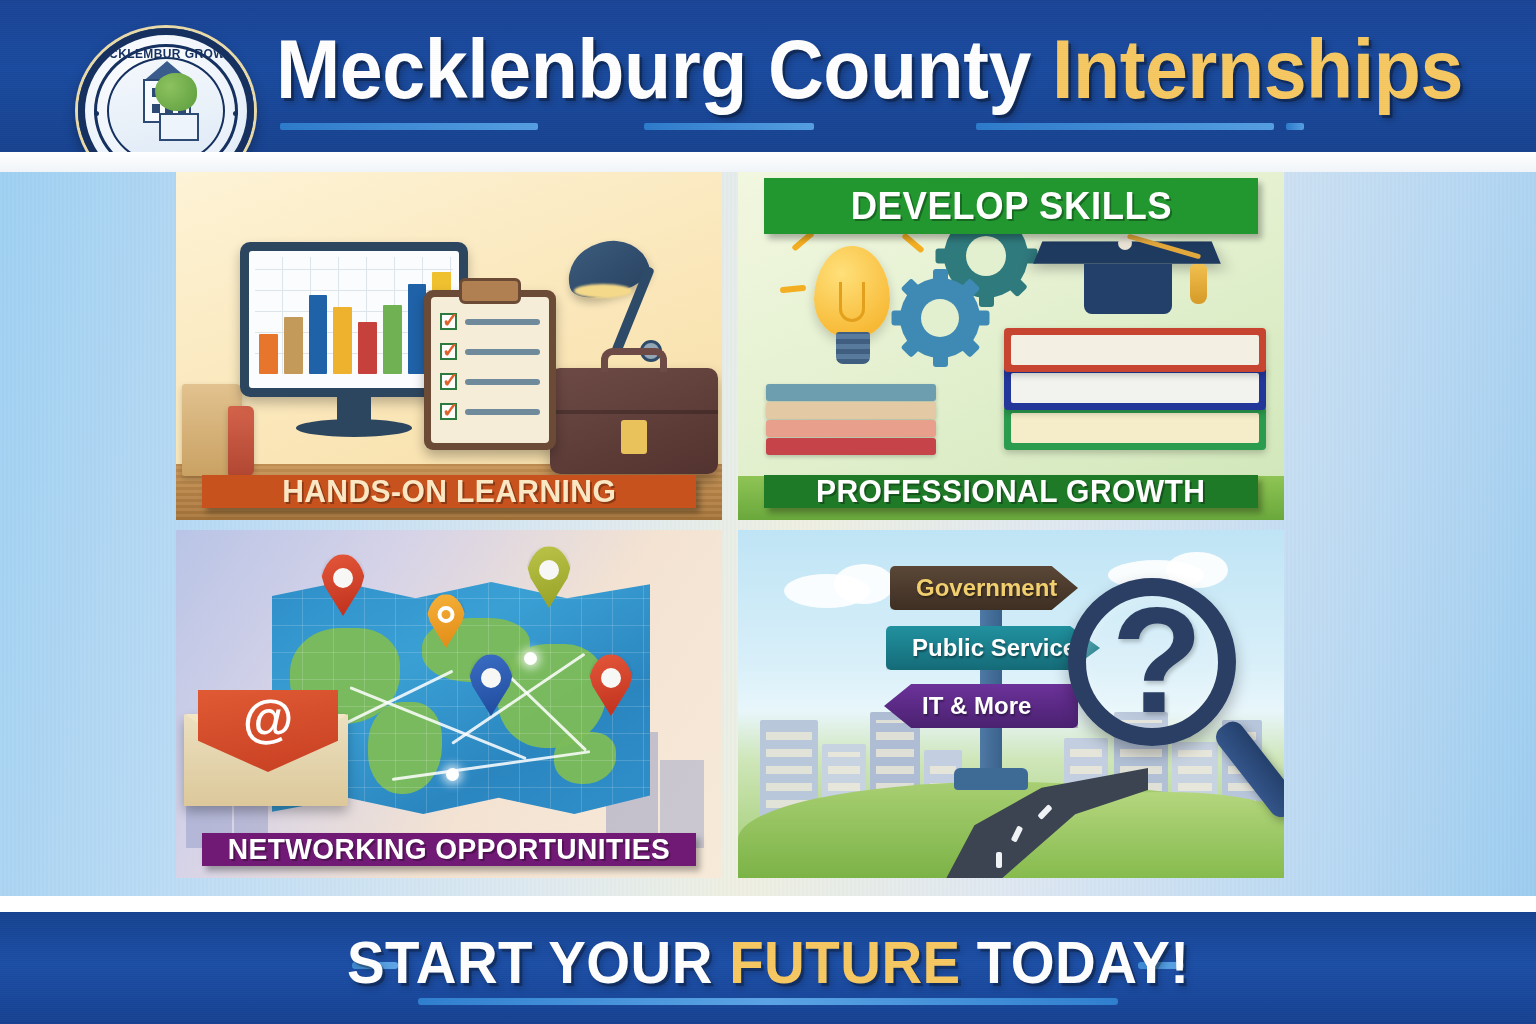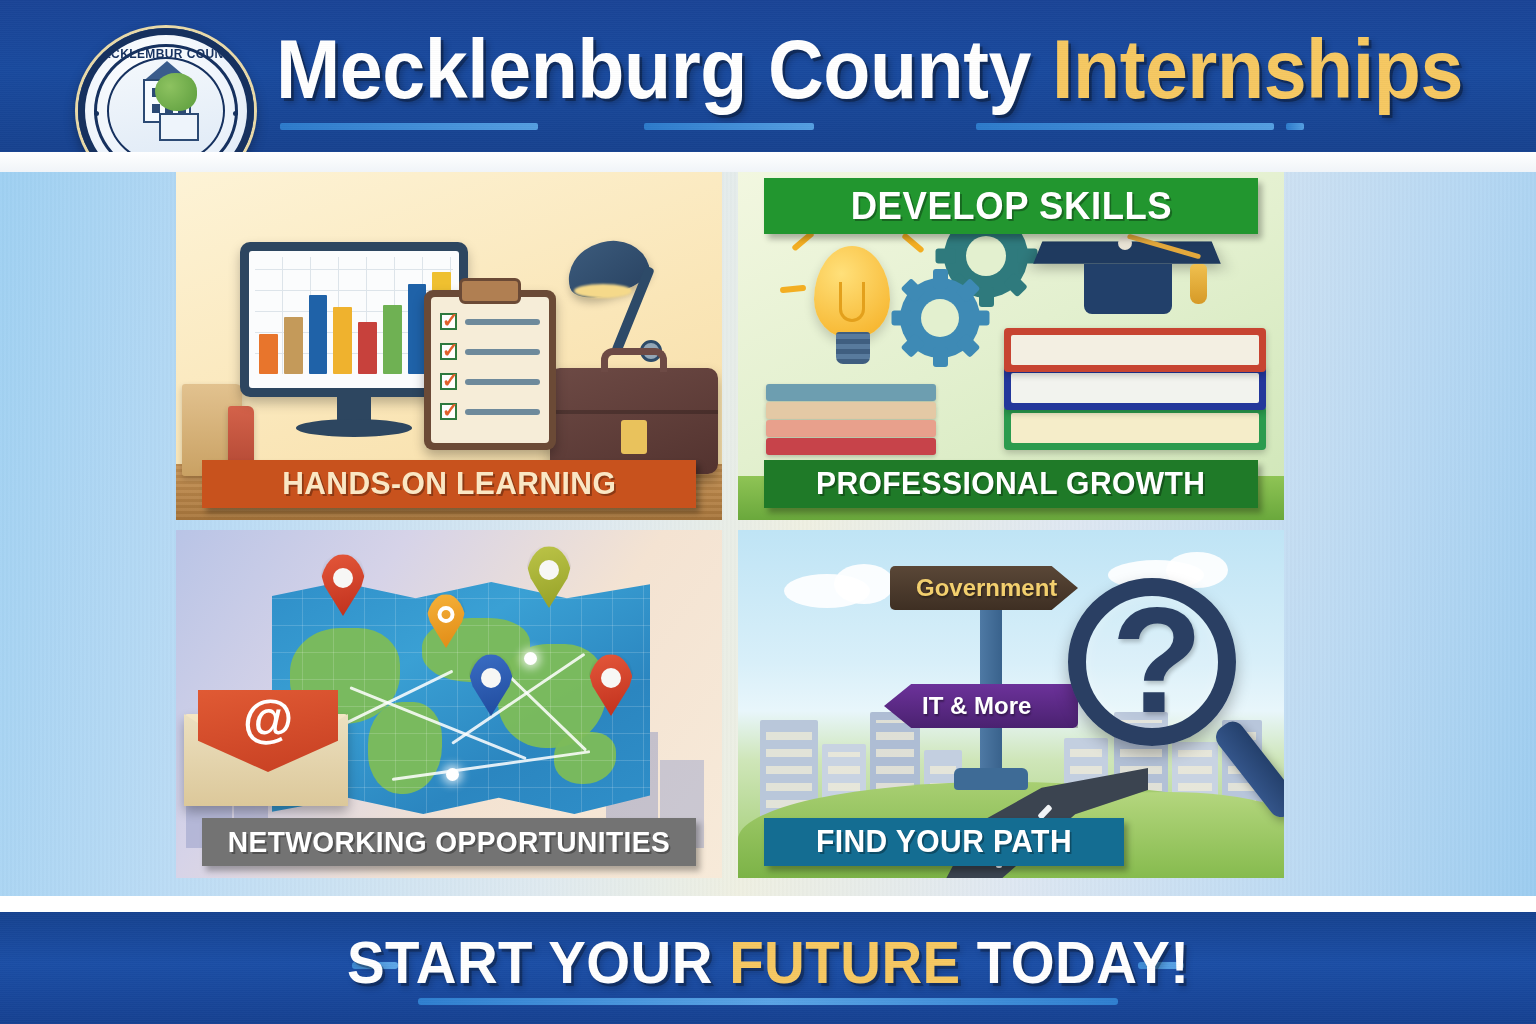--- a/index.html
+++ b/index.html
@@ -121,21 +121,21 @@
     z-index:8;
   }
   .banner-top span{
     font-family:"Liberation Sans Narrow","Liberation Sans",sans-serif;
     font-weight:bold; font-size:38px; letter-spacing:.6px;
     transform:scaleX(.96);
     text-shadow:2px 2px 0 rgba(0,0,0,.30);
     white-space:nowrap;
   }
   .banner-bot{
-    position:absolute; left:26px; bottom:12px; width:494px; height:48px;
+    position:absolute; left:26px; bottom:12px; width:494px; height:33px;
     display:flex; align-items:center; justify-content:center;
     box-shadow:4px 5px 6px rgba(0,0,0,.30);
     z-index:9;
   }
   .banner-bot span{
     font-family:"Liberation Sans Narrow","Liberation Sans",sans-serif;
     font-weight:bold; font-size:31px; letter-spacing:.4px;
     transform:scaleX(.97);
     text-shadow:2px 2px 0 rgba(0,0,0,.30);
     white-space:nowrap;
@@ -326,21 +326,21 @@
         <div class="t-rule" style="left:368px;width:170px;"></div>
         <div class="t-rule" style="left:700px;width:298px;"></div>
         <div class="t-rule" style="left:1010px;width:18px;"></div>
       </div>
     </div>
   </div>
 
   <div class="seal">
     <div class="seal-ring"></div>
     <div class="seal-text">
-      <div class="seal-top">MECKLEMBUR COUNTY</div>
+      <div class="seal-top">MECKLEMBUR GROWTH</div>
       <div class="seal-bot">NORTH CAROLIA</div>
       <div class="seal-dot" style="left:9px;"></div>
       <div class="seal-dot" style="right:9px;"></div>
     </div>
     <div class="seal-inner">
       <div class="seal-roof"></div>
       <div class="seal-house">
         <div class="seal-win" style="left:7px;top:7px;"></div>
         <div class="seal-win" style="left:20px;top:7px;"></div>
         <div class="seal-win" style="left:33px;top:7px;"></div>
@@ -544,21 +544,21 @@
 
       <div class="envelope">
         <div class="env-back"></div>
         <div class="env-flapv"></div>
         <div class="at-badge">
             <span>@</span>
           </div>
       </div>
     </div>
 
-    <div class="banner-bot" style="background:#737373;">
+    <div class="banner-bot" style="background:#701a75;">
       <span style="color:#ffffff;font-size:29px;">NETWORKING OPPORTUNITIES</span>
     </div>
   </div>
 
   <div class="panel p4">
     <div class="scene">
       <div class="cloud" style="left:46px;top:44px;width:86px;height:34px;"></div>
       <div class="cloud" style="left:96px;top:34px;width:60px;height:40px;"></div>
       <div class="cloud" style="left:370px;top:30px;width:96px;height:30px;"></div>
       <div class="cloud" style="left:428px;top:22px;width:62px;height:36px;"></div>
@@ -597,32 +597,32 @@
       <div class="road-dash" style="left:258px;bottom:10px;"></div>
       <div class="road-dash" style="left:276px;bottom:36px;transform:rotate(26deg);"></div>
       <div class="road-dash" style="left:304px;bottom:58px;transform:rotate(44deg);"></div>
 
       <div class="post"></div>
       <div class="post-base"></div>
 
       <div class="sign sign-r" style="left:152px;top:36px;width:188px;background:linear-gradient(180deg,#5a4737,#3e2f23);">
         <span style="color:#f2cf6e;">Government</span>
       </div>
+      <div class="sign sign-r" style="left:148px;top:96px;width:214px;background:linear-gradient(180deg,#21919f,#156b78);">
+        <span style="color:#ffffff;">Public Service</span>
+      </div>
       <div class="sign sign-l" style="left:146px;top:154px;width:194px;background:linear-gradient(180deg,#6c329a,#4a2170);">
         <span style="color:#ffffff;">IT &amp; More</span>
       </div>
 
       <div class="magnifier"></div>
       <div class="qmark">?</div>
       <div class="mag-handle"></div>
     </div>
 
-    <div class="banner-bot" style="left:26px;width:360px;background:#146d92;">
-      <span style="color:#ffffff;">FIND YOUR PATH</span>
-    </div>
   </div>
 
   <div class="white-strip-bot"></div>
   <div class="footer">
     <div class="foot-dash" style="left:352px;"></div>
     <div class="foot-dash" style="right:352px;"></div>
     <div class="foot-inner">
       <div class="foot-text"><span class="t-white">START YOUR </span><span class="t-gold">FUTURE</span><span class="t-white"> TODAY!</span></div>
     </div>
     <div class="foot-rule"></div>

